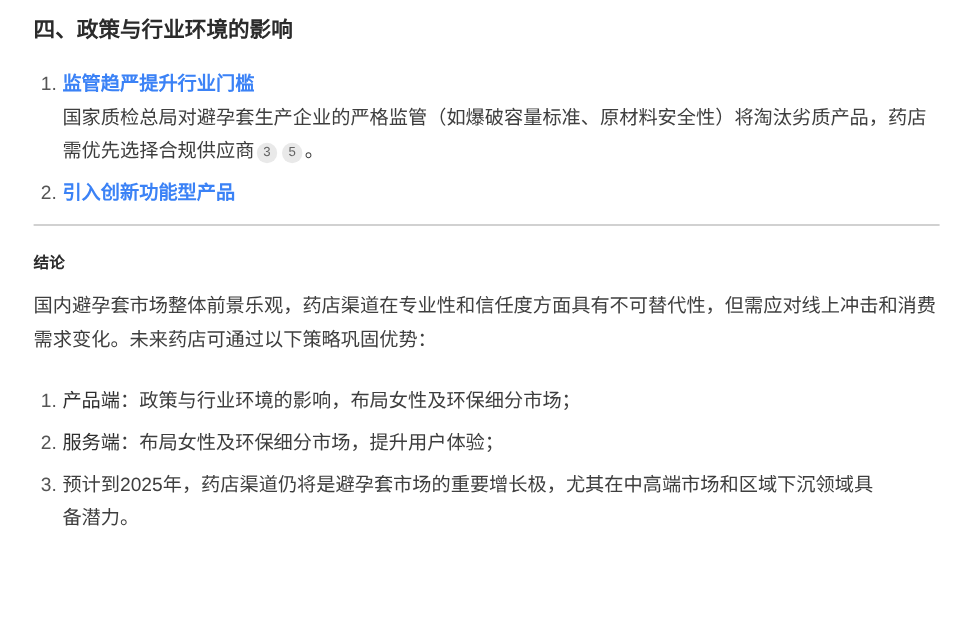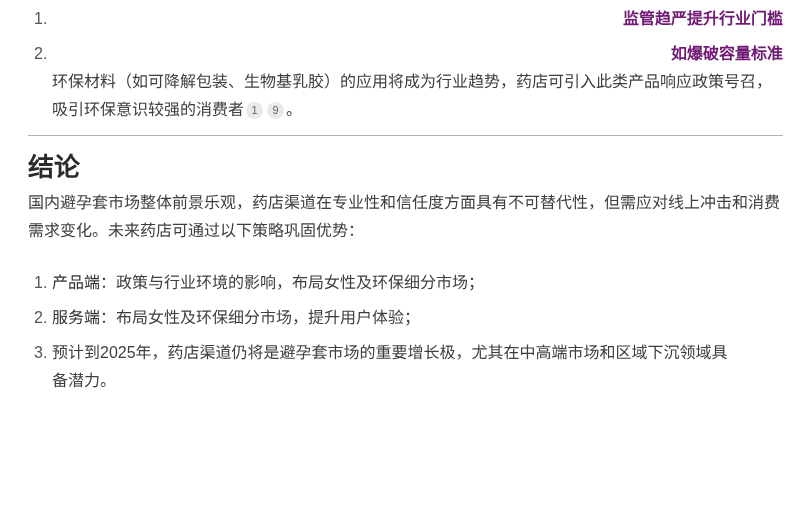--- a/index.html
+++ b/index.html
@@ -20,21 +20,21 @@
     line-height: 28px;
   }
   h3.sec-heading {
     font-size: 18px;
     line-height: 24px;
     color: #2b2b2b;
     font-weight: bold;
     margin: 8px 0 20px 0;
   }
   h2.sec-heading {
-    font-size: 26px;
+    font-size: 13px;
     line-height: 30px;
     color: #2b2b2b;
     font-weight: bold;
     margin: 16px 0 8px 0;
   }
   ol.list {
     list-style: none;
     margin: 0;
     padding: 0;
   }
@@ -46,22 +46,21 @@
   }
   .marker {
     position: absolute;
     left: 6px;
     top: 0;
     color: #555555;
   }
   .li-title {
     display: block;
     font-weight: bold;
-    color: #701a75;
-    text-align: right;
+    color: #3b82f6;
   }
   .inline-title {
     font-weight: normal;
     color: #2f2f2f;
   }
   .li-text { color: #3e3e3e; }
   .extra-para { max-width: 690px; }
   .badge {
     display: inline-flex;
     align-items: center;
@@ -78,41 +77,41 @@
     cursor: pointer;
   }
   hr.divider {
     border: none;
     border-top: 1px solid #b3b3b3;
     margin: 11px 0 16px 0;
   }
   p.para {
     margin: 0;
     max-width: 755px;
-    font-family: Liberation Mono, monospace;
   }
 </style>
 </head>
 <body>
 
 <div class="content">
 
+  <h3 class="sec-heading">四、政策与行业环境的影响</h3>
 
   <ol class="list list-1">
     <li class="li">
       <span class="marker">1.</span>
       <div class="li-body">
         <strong class="li-title">监管趋严提升行业门槛</strong>
+        <div class="li-text"><span>国家质检总局对避孕套生产企业的严格监管（如爆破容量标准、原材料安全性）将淘汰劣质产品，药店需优先选择合规供应商</span><span class="badge">3</span><span class="badge">5</span><span>。</span></div>
       </div>
     </li>
     <li class="li">
       <span class="marker">2.</span>
       <div class="li-body">
-        <strong class="li-title">如爆破容量标准</strong>
-        <div class="li-text"><span>环保材料（如可降解包装、生物基乳胶）的应用将成为行业趋势，药店可引入此类产品响应政策号召，吸引环保意识较强的消费者</span><span class="badge">1</span><span class="badge">9</span><span>。</span></div>
+        <strong class="li-title">引入创新功能型产品</strong>
       </div>
     </li>
   </ol>
 
   <hr class="divider">
 
   <h2 class="sec-heading">结论</h2>
 
   <p class="para">国内避孕套市场整体前景乐观，药店渠道在专业性和信任度方面具有不可替代性，但需应对线上冲击和消费需求变化。未来药店可通过以下策略巩固优势：</p>
 

